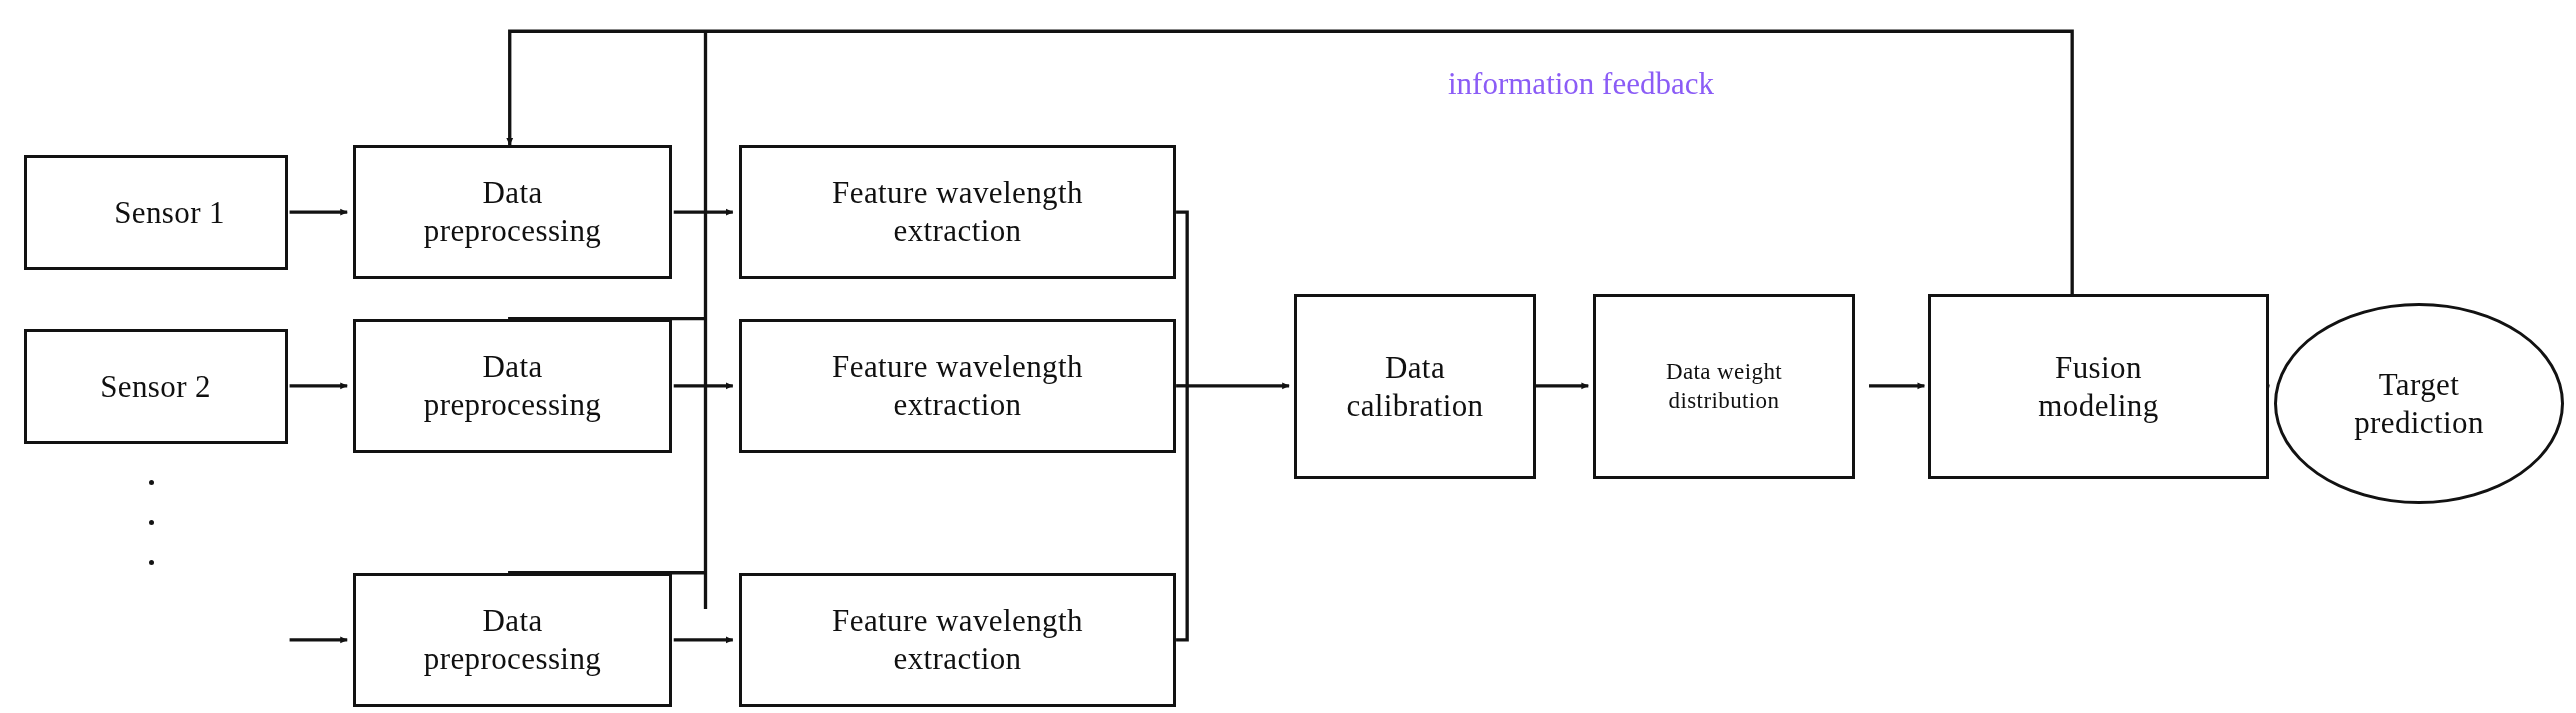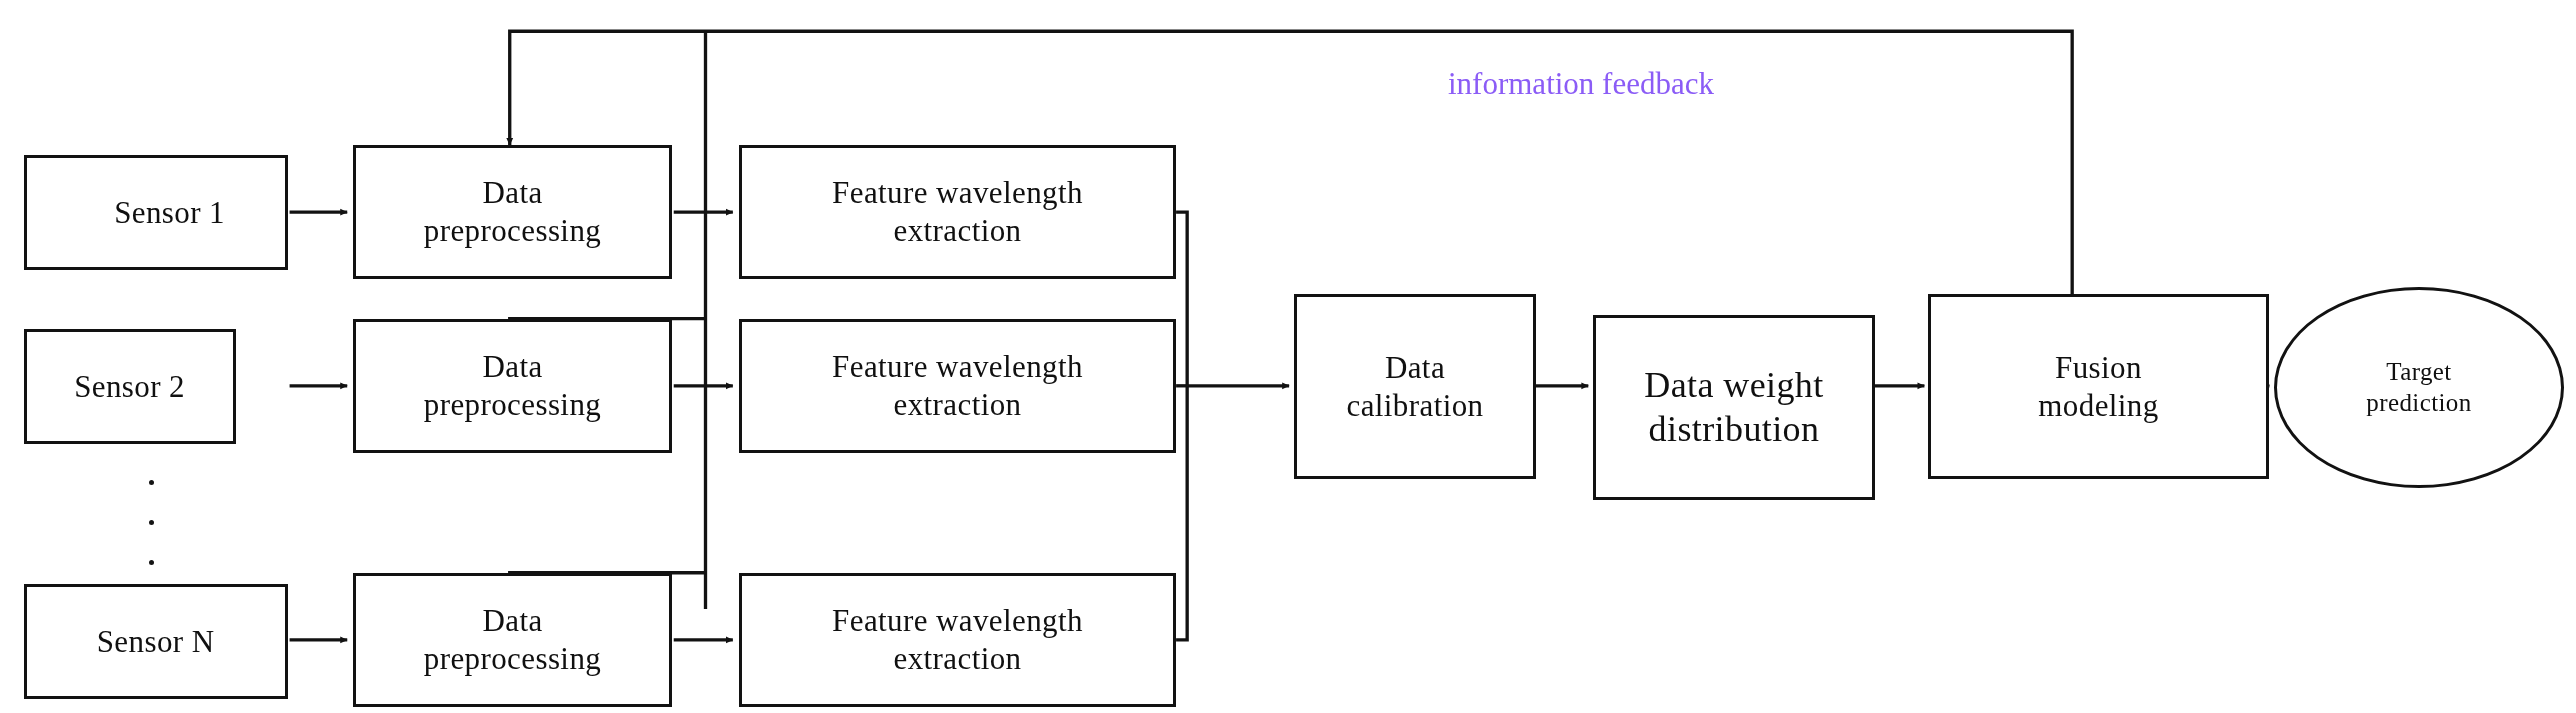--- a/index.html
+++ b/index.html
@@ -118,68 +118,65 @@
   <div class="node boxnode" style="left:353px; top:145px; width:319px; height:134px; font-size:31px;">
     <span class="lbl">Data
 preprocessing</span>
   </div>
 
   <div class="node boxnode" style="left:739px; top:145px; width:437px; height:134px; font-size:31px;">
     <span class="lbl">Feature wavelength
 extraction</span>
   </div>
 
-  <div class="node boxnode" style="left:23.6px; top:329px; width:212px; height:115px; font-size:31px;">
+  <div class="node boxnode" style="left:23.6px; top:329px; width:264px; height:115px; font-size:31px;">
     <span class="lbl">Sensor 2</span>
   </div>
 
   <div class="node boxnode" style="left:353px; top:319px; width:319px; height:134px; font-size:31px;">
     <span class="lbl">Data
 preprocessing</span>
   </div>
 
   <div class="node boxnode" style="left:739px; top:319px; width:437px; height:134px; font-size:31px;">
     <span class="lbl">Feature wavelength
 extraction</span>
   </div>
 
   <div class="dots" style="left:146px; top:480px; width:10.3px; height:85px;">
     <i></i>
     <i></i>
     <i></i>
   </div>
 
-  <div class="node boxnode" style="left:23.6px; top:584px; width:264px; height:115px; font-size:31px;">
-    <span class="lbl">Sensor N</span>
-  </div>
 
   <div class="node boxnode" style="left:353px; top:573px; width:319px; height:134px; font-size:31px;">
     <span class="lbl">Data
 preprocessing</span>
   </div>
 
   <div class="node boxnode" style="left:739px; top:573px; width:437px; height:134px; font-size:31px;">
     <span class="lbl">Feature wavelength
 extraction</span>
   </div>
 
   <div class="node boxnode" style="left:1294px; top:294px; width:242px; height:185px; font-size:31px;">
     <span class="lbl">Data
 calibration</span>
   </div>
 
-  <div class="node boxnode" style="left:1593px; top:294px; width:282px; height:185px; font-size:36px;margin-top:21px;">
+  <div class="node boxnode" style="left:1593px; top:294px; width:262px; height:185px; font-size:23px;">
     <span class="lbl">Data weight
 distribution</span>
   </div>
 
   <div class="node boxnode" style="left:1928px; top:294px; width:341px; height:185px; font-size:31px;">
     <span class="lbl">Fusion
 modeling</span>
   </div>
 
-  <div class="node ellipsenode" style="left:2274px; top:287px; width:290px; height:201px; font-size:25px; border-width:3.7px;align-items:center;">
+  <div class="node ellipsenode" style="left:2274px; top:303px; width:290px; height:201px; font-size:31px; border-width:3.7px;align-items:center;">
     <span class="lbl">Target
 prediction</span>
   </div>
 
 </div>
 
 
 </body></html>

